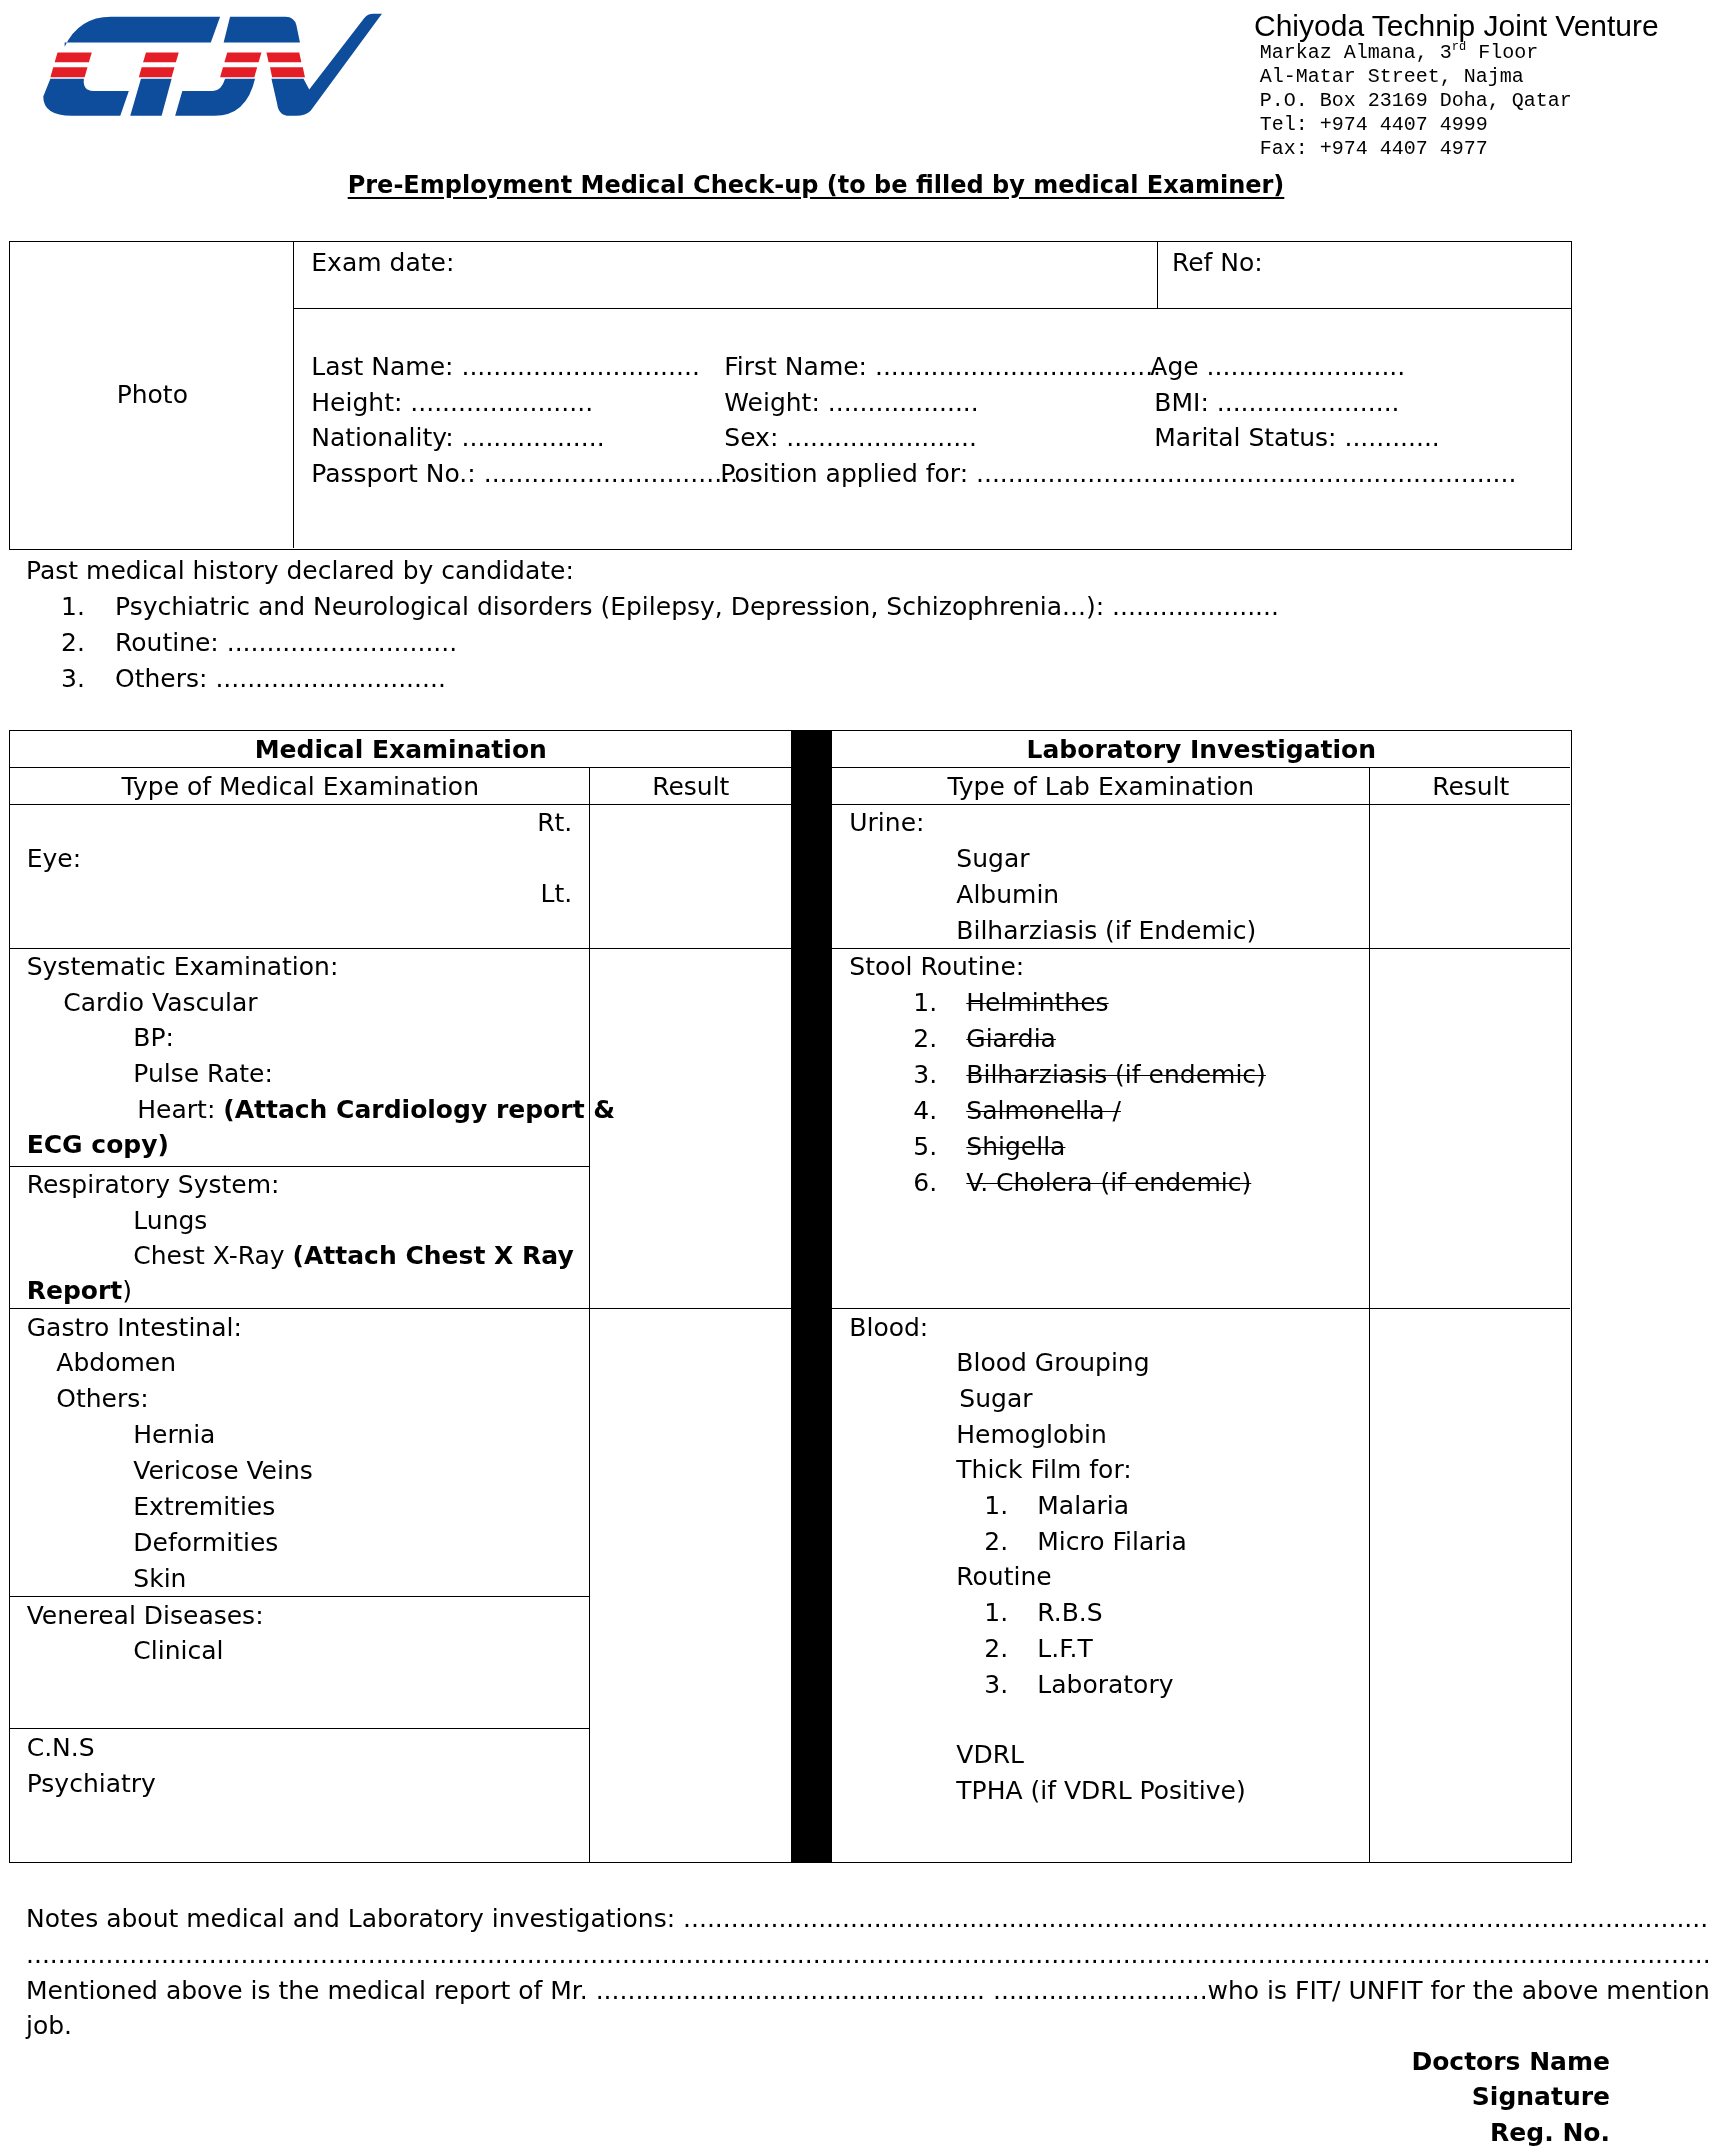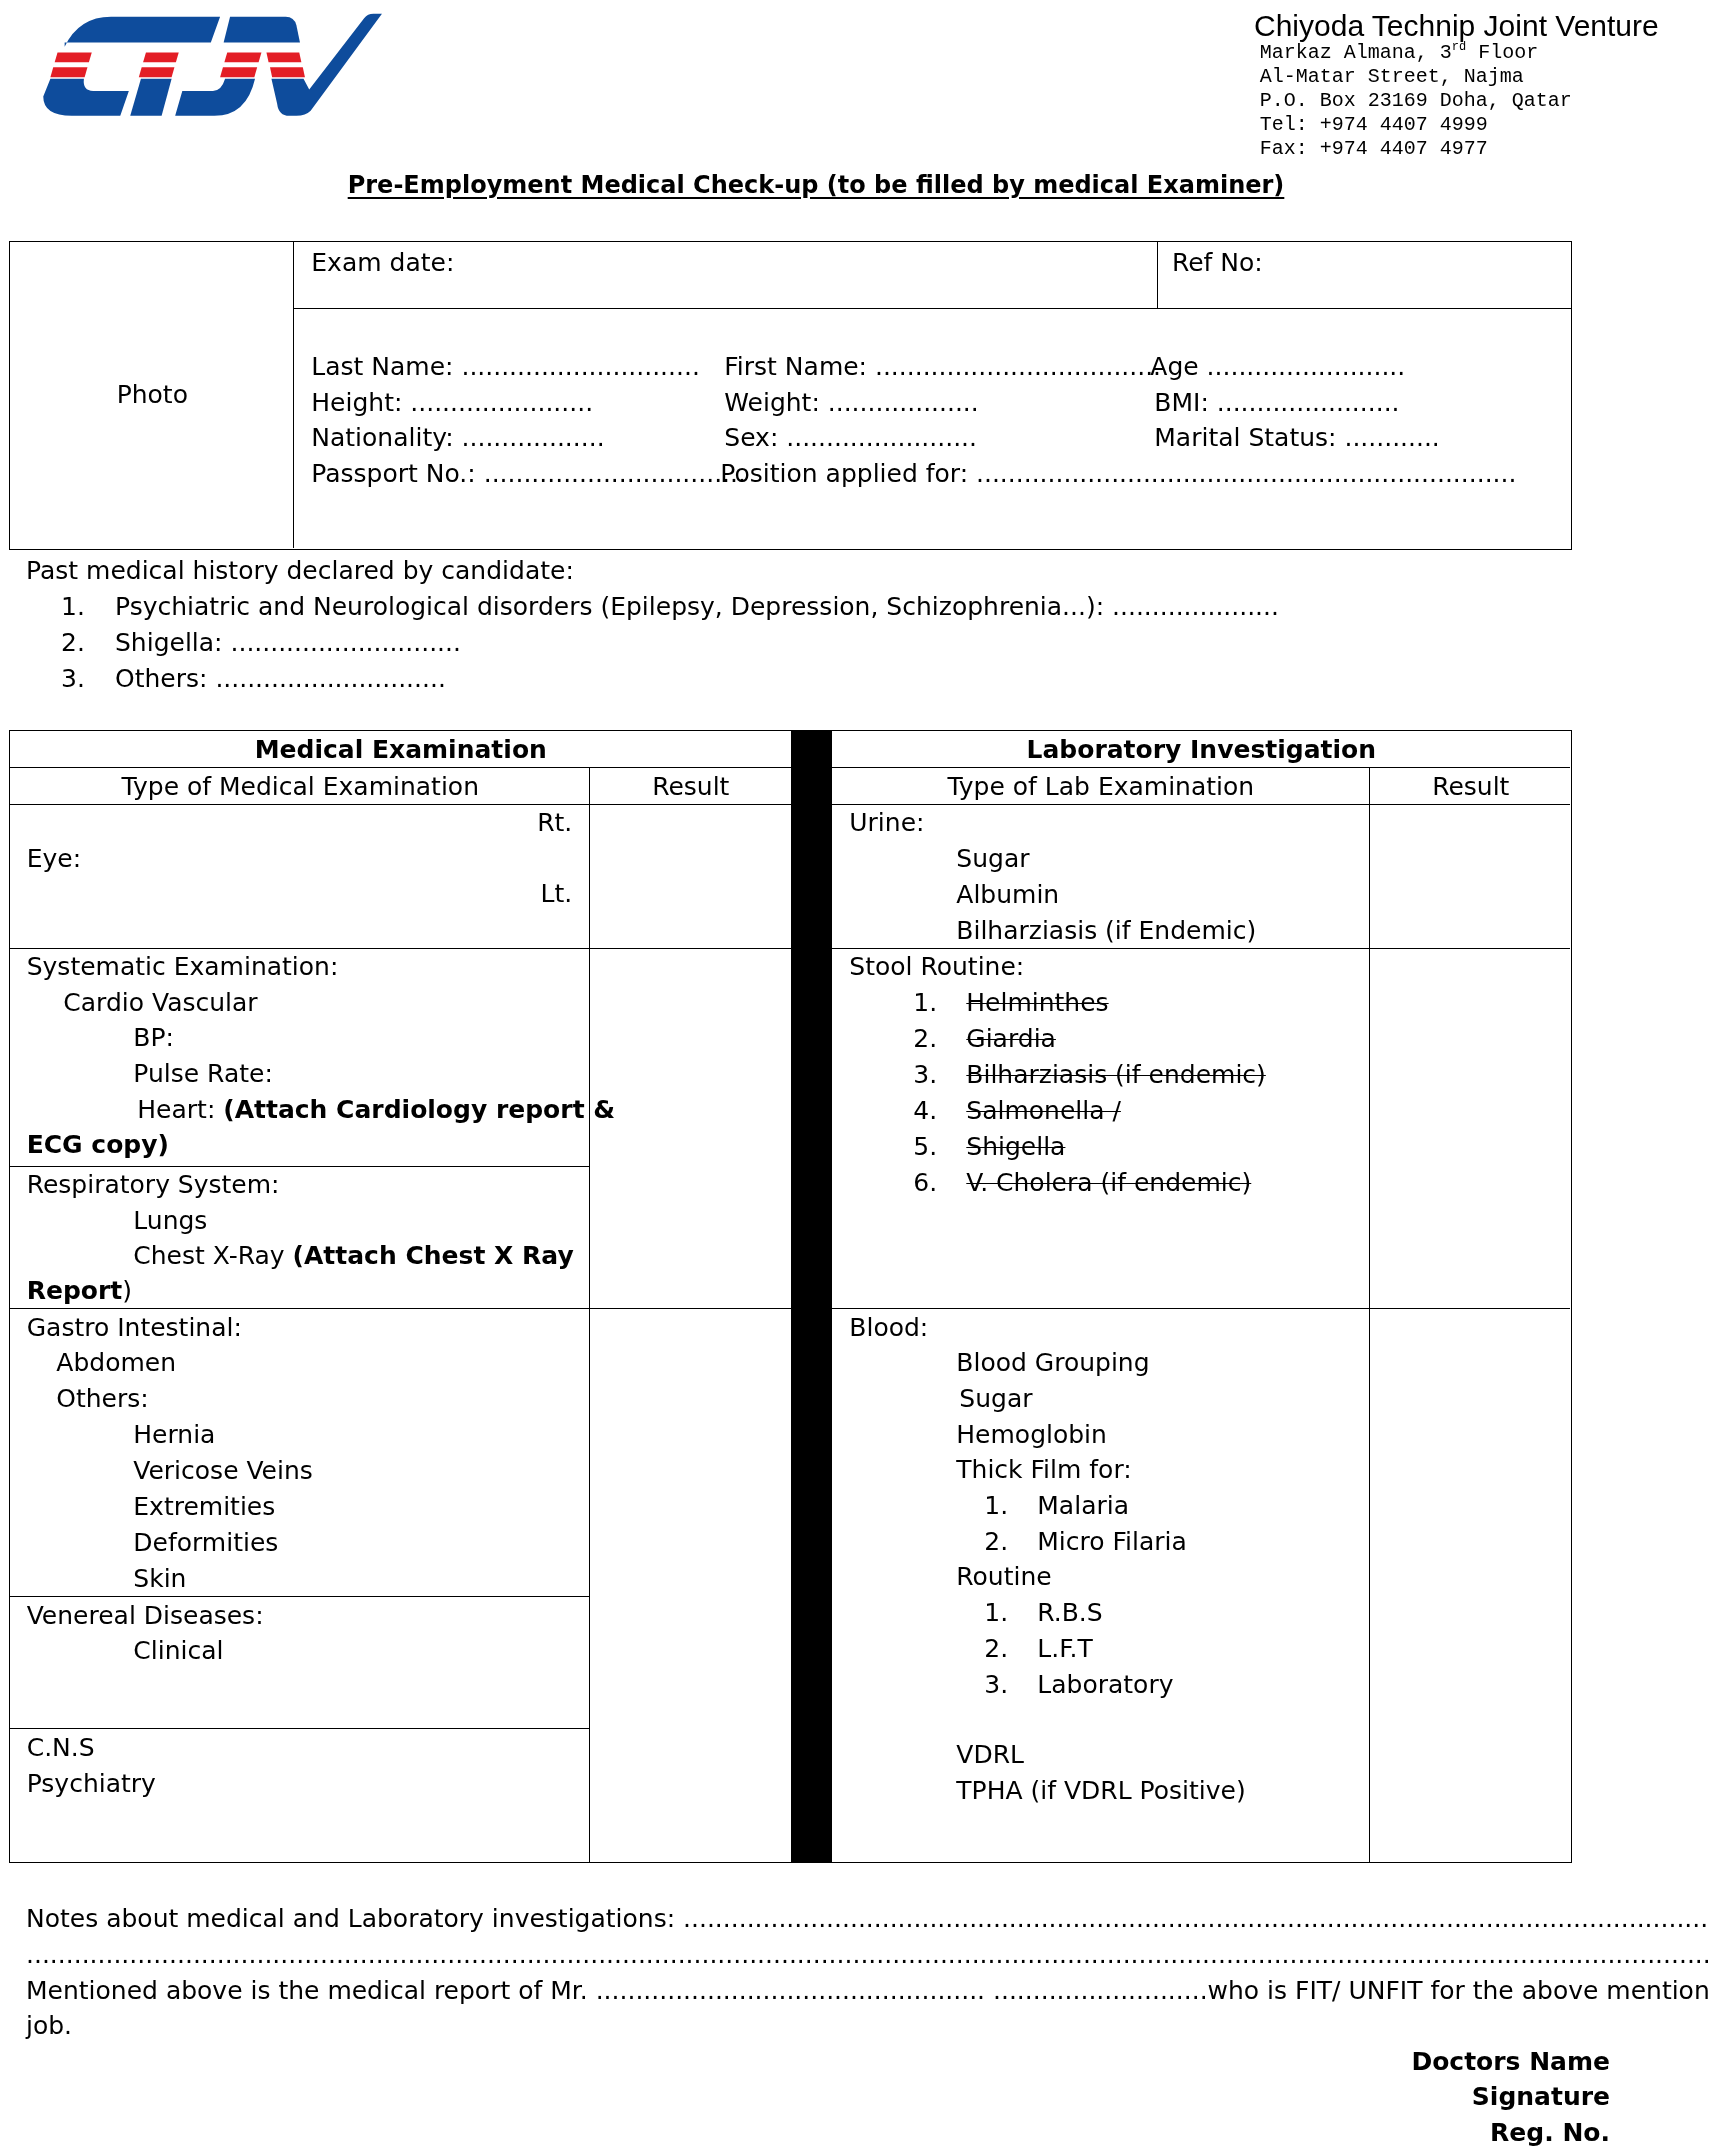--- a/index.html
+++ b/index.html
@@ -99,21 +99,21 @@
   <div class="abs t" style="left:714px; top:178px;">Sex: ........................</div>
   <div class="abs t" style="left:1144px; top:178px;">Marital Status: ............</div>
 
   <div class="abs t" style="left:301px; top:214px;">Passport No.: .................................</div>
   <div class="abs t" style="left:710px; top:214px;">Position applied for: ....................................................................</div>
 </div>
 
 <div class="abs t" style="left:26px; top:553px;">Past medical history declared by candidate:</div>
 <div class="abs" style="left:61px; top:589px;">
   <div class="t"><span style="display:inline-block;width:54px;">1.</span><span>Psychiatric and Neurological disorders (Epilepsy, Depression, Schizophrenia...): .....................</span></div>
-  <div class="t"><span style="display:inline-block;width:54px;">2.</span><span>Shigella: .............................</span></div>
+  <div class="t"><span style="display:inline-block;width:54px;">2.</span><span>Routine: .............................</span></div>
   <div class="t"><span style="display:inline-block;width:54px;">3.</span><span>Others: .............................</span></div>
 </div>
 
 <div id="exam-table" class="abs box">
   <div id="black-bar" class="abs"></div>
 
   <div class="hline" style="left:0; width:781px; top:36px;"></div>
   <div class="hline" style="left:0; width:781px; top:73px;"></div>
   <div class="hline" style="left:0; width:781px; top:217px;"></div>
   <div class="hline" style="left:0; width:580px; top:435px;"></div>

